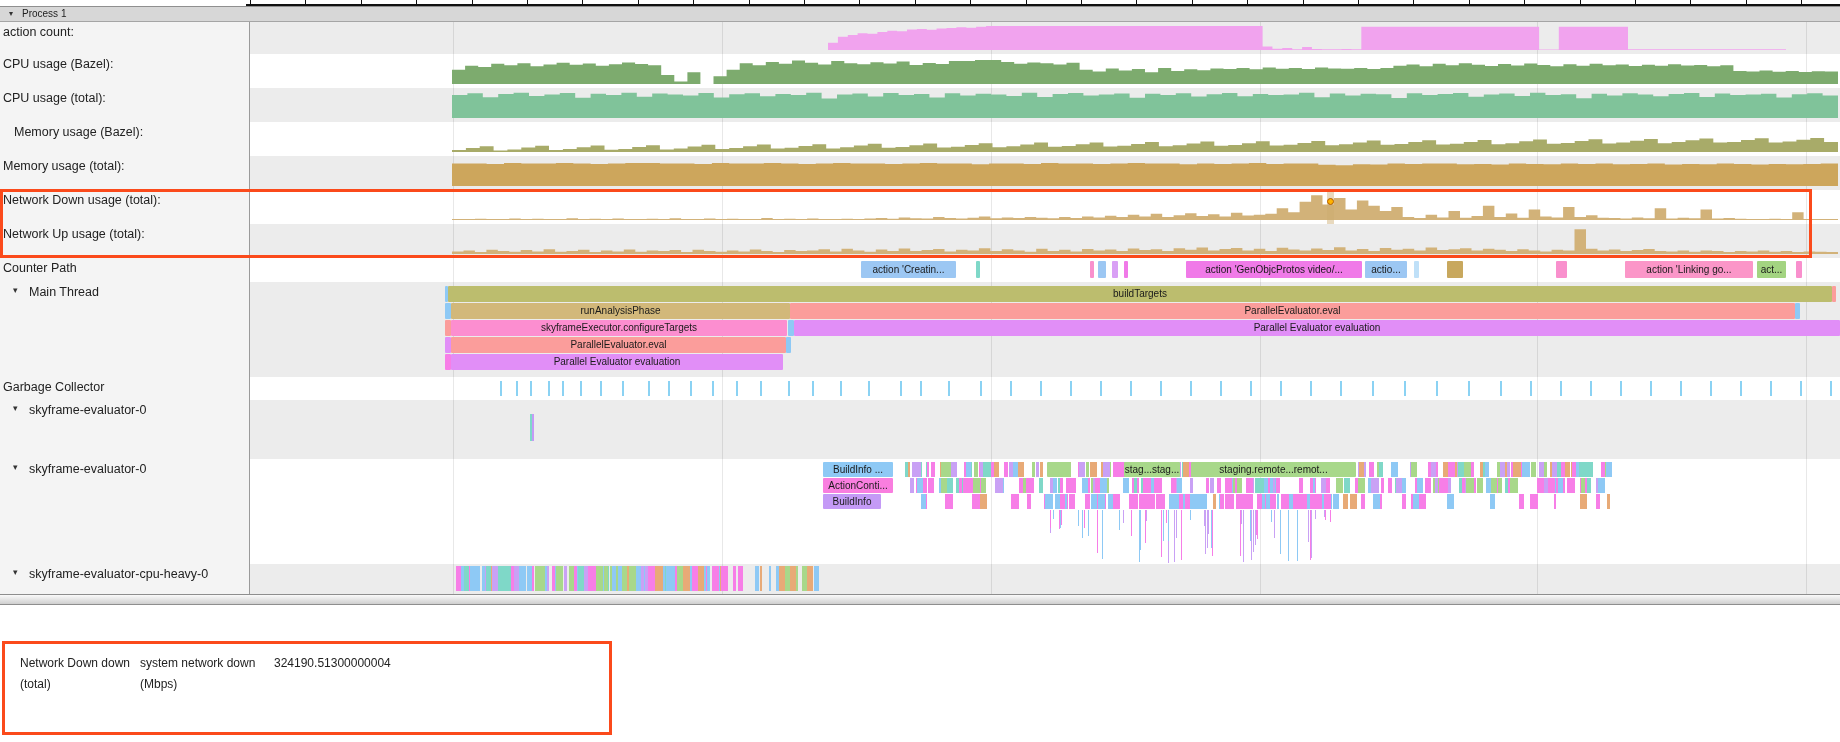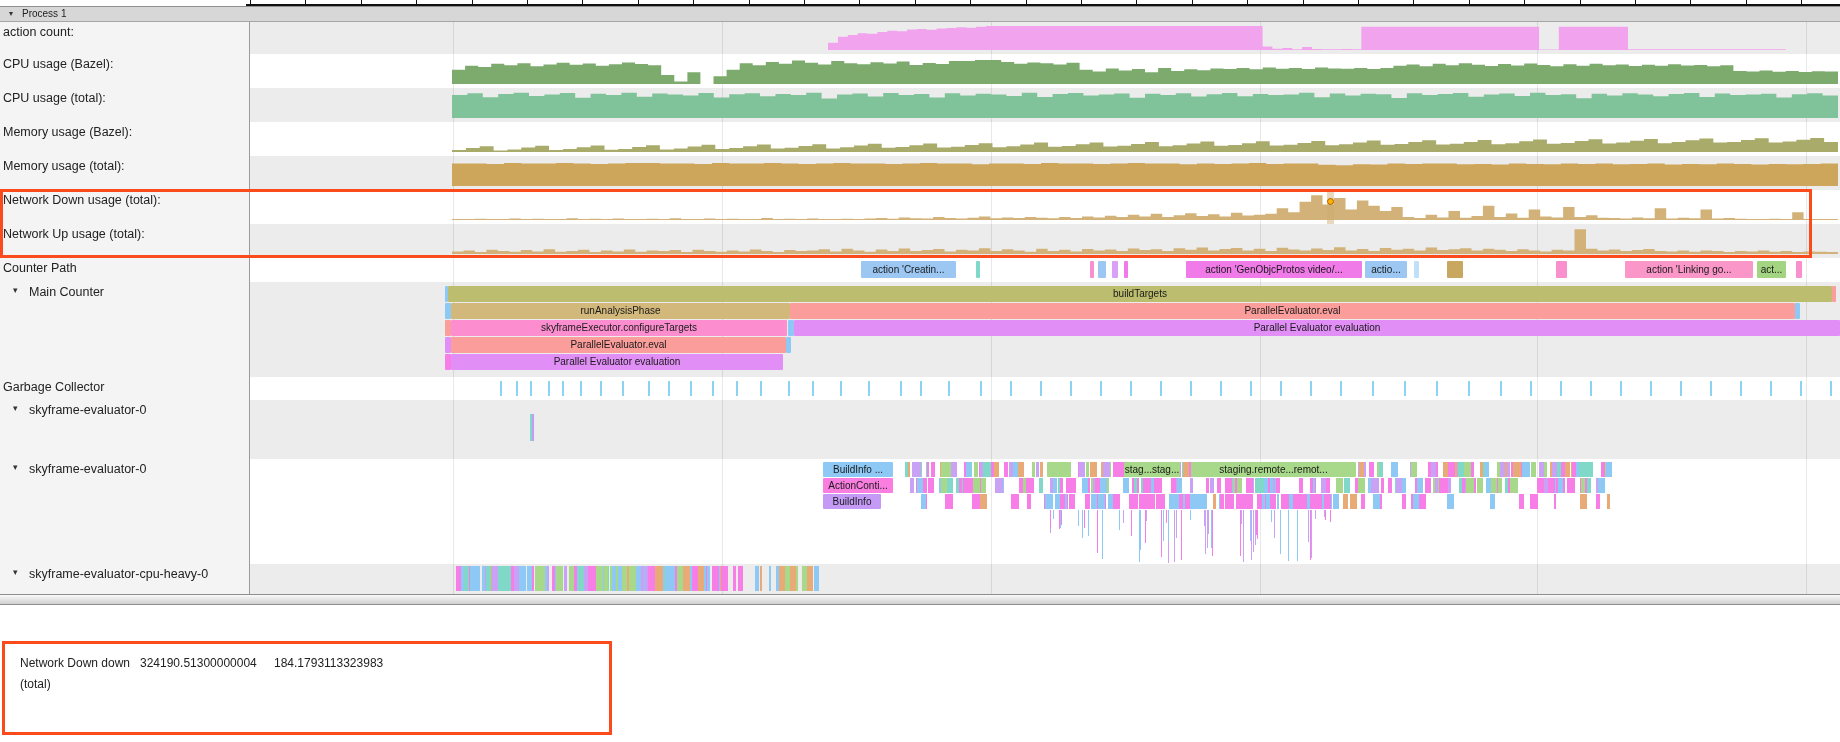--- a/index.html
+++ b/index.html
@@ -92,27 +92,27 @@
   <div id="process-bar" class="abs">
     <span class="arrow">▾</span>
     <span class="lbl">Process 1</span>
   </div>
 
   <div id="tracks" class="abs">
     <div id="sidebar" class="abs">
         <div class="side-label" style="position: absolute; left: 3px; top: 3px;">action count:</div>
         <div class="side-label" style="position: absolute; left: 3px; top: 35px;">CPU usage (Bazel):</div>
         <div class="side-label" style="position: absolute; left: 3px; top: 69px;">CPU usage (total):</div>
-        <div class="side-label" style="position: absolute; left: 3px; top: 103px;">Memory usage (Bazel):</div>
+        <div class="side-label" style="position: absolute; left: 14px; top: 103px;">Memory usage (Bazel):</div>
         <div class="side-label" style="position: absolute; left: 3px; top: 137px;">Memory usage (total):</div>
         <div class="side-label" style="position: absolute; left: 3px; top: 171px;">Network Down usage (total):</div>
         <div class="side-label" style="position: absolute; left: 3px; top: 205px;">Network Up usage (total):</div>
         <div class="side-label" style="position: absolute; left: 3px; top: 239px;">Counter Path</div>
         <div class="side-arrow" style="position: absolute; left: 13px; top: 263px; font-size: 9px; color: rgb(51, 51, 51);">▾</div>
-        <div class="side-label" style="position: absolute; left: 29px; top: 263px;">Main Counter</div>
+        <div class="side-label" style="position: absolute; left: 29px; top: 263px;">Main Thread</div>
         <div class="side-label" style="position: absolute; left: 3px; top: 358px;">Garbage Collector</div>
         <div class="side-arrow" style="position: absolute; left: 13px; top: 381px; font-size: 9px; color: rgb(51, 51, 51);">▾</div>
         <div class="side-label" style="position: absolute; left: 29px; top: 381px;">skyframe-evaluator-0</div>
         <div class="side-arrow" style="position: absolute; left: 13px; top: 440px; font-size: 9px; color: rgb(51, 51, 51);">▾</div>
         <div class="side-label" style="position: absolute; left: 29px; top: 440px;">skyframe-evaluator-0</div>
         <div class="side-arrow" style="position: absolute; left: 13px; top: 545px; font-size: 9px; color: rgb(51, 51, 51);">▾</div>
         <div class="side-label" style="position: absolute; left: 29px; top: 545px;">skyframe-evaluator-cpu-heavy-0</div>
       </div>
     <div id="timeline-layer" class="abs" style="left:0;top:0;width:1840px;height:572px;">
         <div style="position: absolute; left: 250px; top: 0px; width: 1590px; height: 32px; background: rgb(236, 236, 236); z-index: 0;"></div>
@@ -909,22 +909,25 @@
 
 
   <div id="panel" class="abs">
     <div id="detail-box" class="abs">
       <div id="det-table">
         <div class="det-row">
           <div>
             <div>Network Down down</div>
             <div>(total)</div>
           </div>
+          <div>
+            <div>system network down</div>
+            <div>(Mbps)</div>
+          </div>
           <div>324190.51300000004</div>
-          <div>184.1793113323983</div>
         </div>
       </div>
     </div>
   </div>
 
 <div class="abs red-box" style="position: absolute; left: 0px; top: 189px; width: 1812px; height: 69px;"></div>
     <div class="abs red-box" style="position: absolute; left: 2px; top: 641px; width: 610px; height: 94px;"></div>
   </div>
 
 </body></html>

